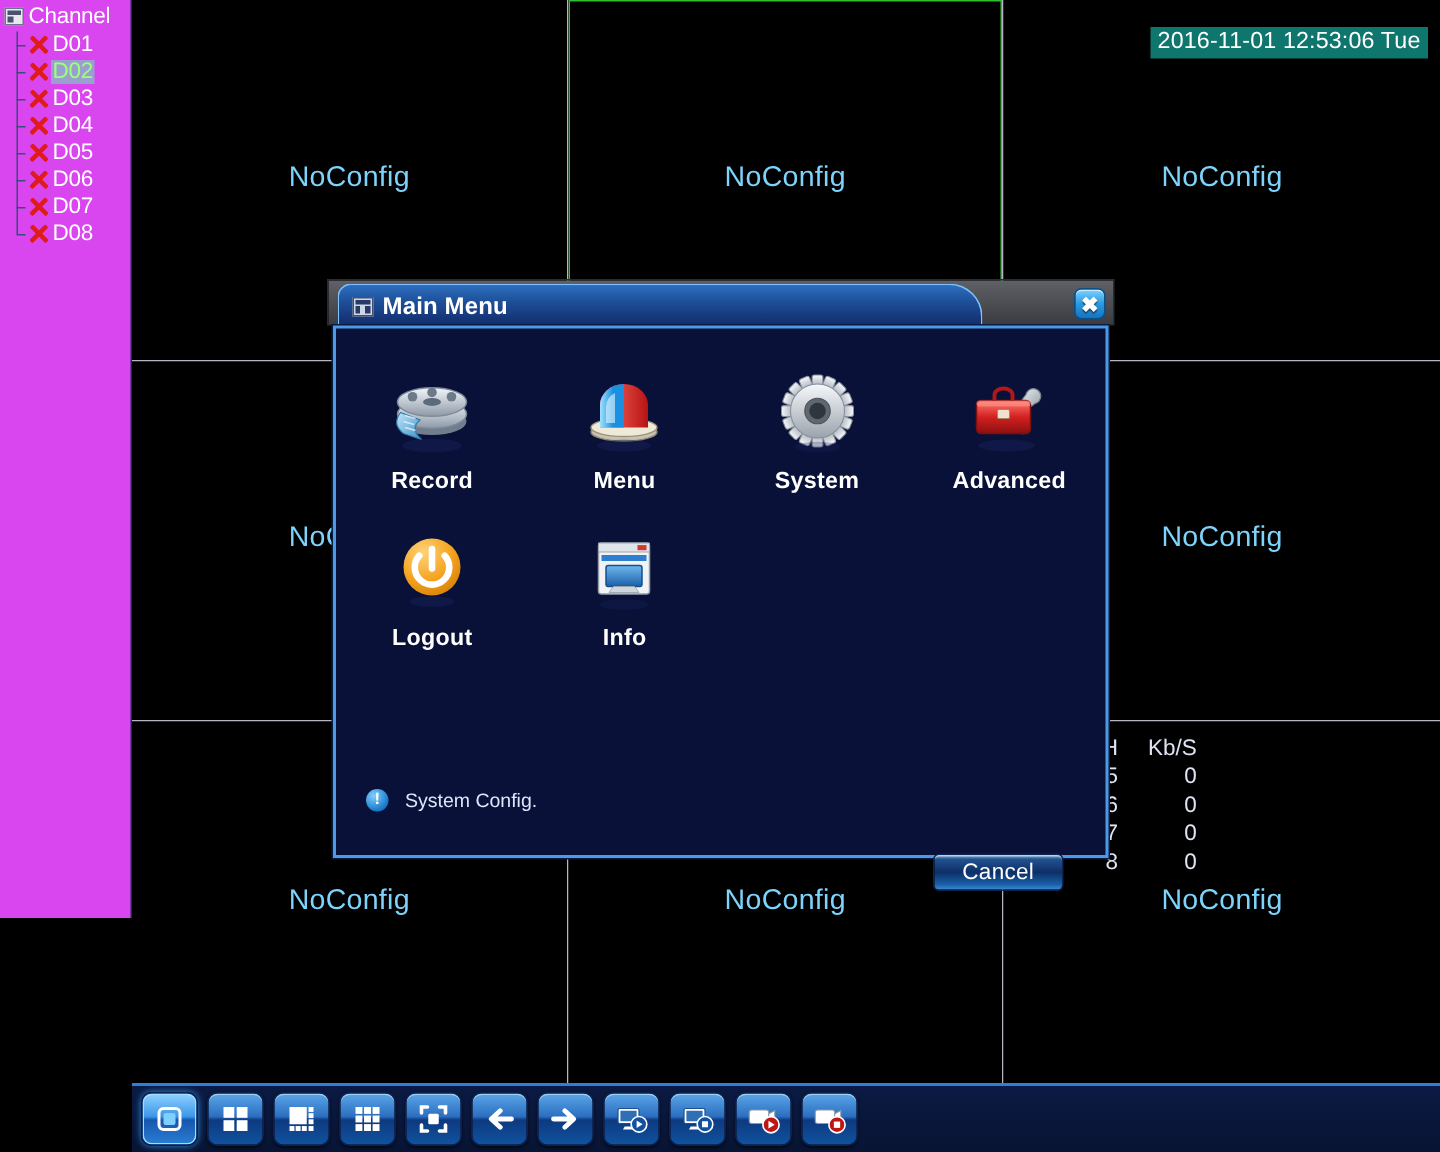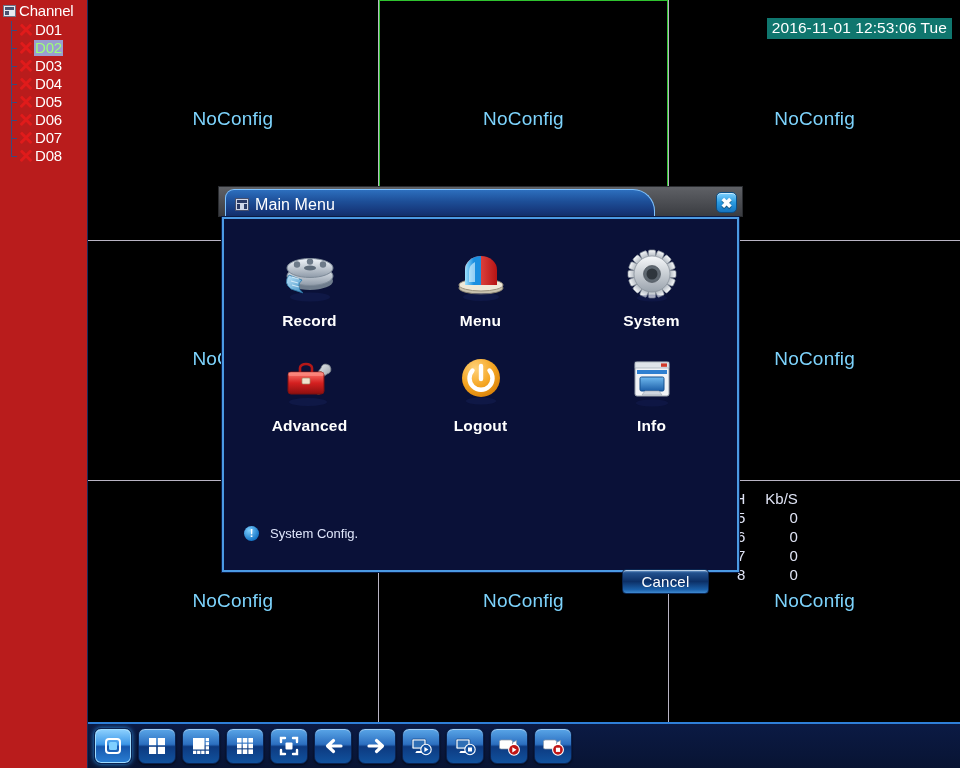--- a/index.html
+++ b/index.html
@@ -6,22 +6,22 @@
   html,body { width:960px; height:768px; overflow:hidden; }
   body {
     background:#000;
     font-family:"Liberation Sans", sans-serif;
     position:relative;
     -webkit-font-smoothing:antialiased;
   }
 
   
   #sidebar {
-    position:absolute; left:0; top:0; width:88px; height:768px;
-    background:#b91c1c;
+    position:absolute; left:0; top:0; width:88px; height:612px;
+    background:#d946ef;
     border-right:1px solid #1b2a5c;
   }
   #sidebar-head {
     display:flex; align-items:center; gap:3px;
     padding:2px 0 1px 3px;
     color:#fff; font-size:15px; letter-spacing:-0.2px;
   }
   .winicon {
     width:13px; height:12px; background:#e8e8ee;
     border:1px solid #6f7488; flex:0 0 auto; position:relative;
@@ -153,21 +153,21 @@
   }
   #dlg-tab .menuicon::before {
     content:""; position:absolute; left:1px; top:1px; right:1px; height:3px; background:#2a3a66;
   }
   #dlg-tab .menuicon::after {
     content:""; position:absolute; left:1px; top:5px; right:1px; bottom:1px;
     background:
       linear-gradient(90deg,#2a3a66 33%,transparent 33%,transparent 66%,#2a3a66 66%);
   }
   #dlg-title-text {
-    color:#ffffff; font-size:16px; letter-spacing:0.1px;
+    color:#ffffff; font-size:16px; letter-spacing:0.1px;font-weight:bold;
   }
   #dlg-close {
     position:absolute; right:5px; top:5px; width:21px; height:21px;
     border-radius:5px;
     background:linear-gradient(180deg,#7fd2ff 0%,#2a9ae0 50%,#1474c0 100%);
     border:1px solid #0c4f86;
     box-shadow:inset 0 1px 0 rgba(255,255,255,.6);
     display:flex; align-items:center; justify-content:center; cursor:pointer;
   }
   #dlg-close span {
@@ -176,21 +176,21 @@
   }
   #dlg-body {
     position:absolute; left:4px; top:31px; width:517px; height:355px;
     background:#0a1138;
     border:2px solid #4b9ae4;
     box-shadow:0 0 0 1px #0b1b44;
   }
 
   #icon-grid {
     position:absolute; left:0; top:28px; width:100%;
-    display:grid; grid-template-columns:repeat(3,1fr);
+    display:grid; grid-template-columns:repeat(4,1fr);
     row-gap:22px;
   }
   .mitem {
     display:flex; flex-direction:column; align-items:center; cursor:pointer;
   }
   .mitem .glyph { height:58px; display:flex; align-items:flex-end; justify-content:center; }
   .mitem .mlabel {
     margin-top:7px; color:#ffffff; font-size:15.5px; font-weight:bold;
     letter-spacing:0.2px;
   }

